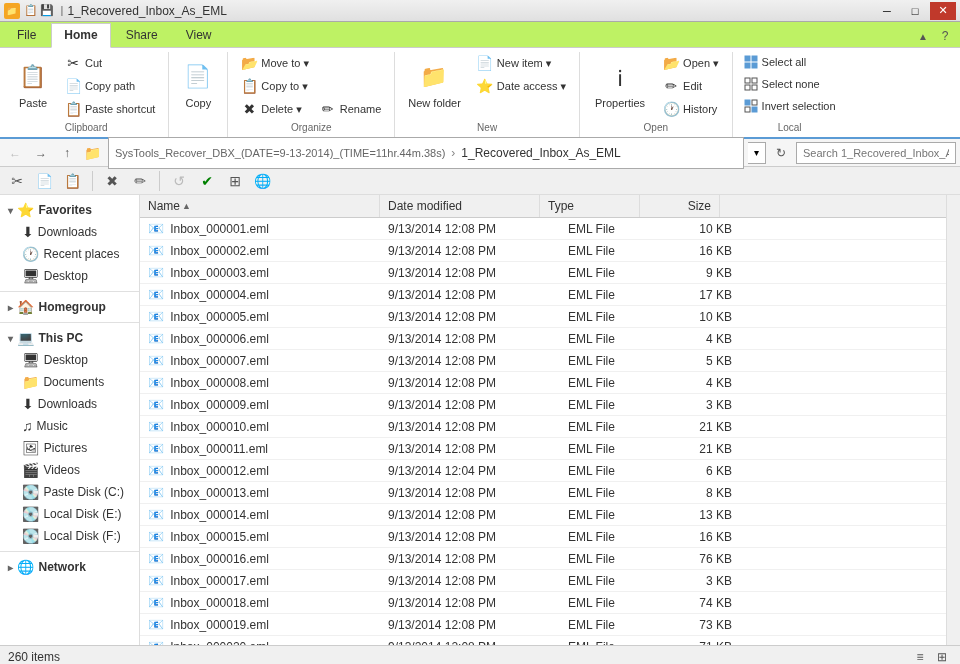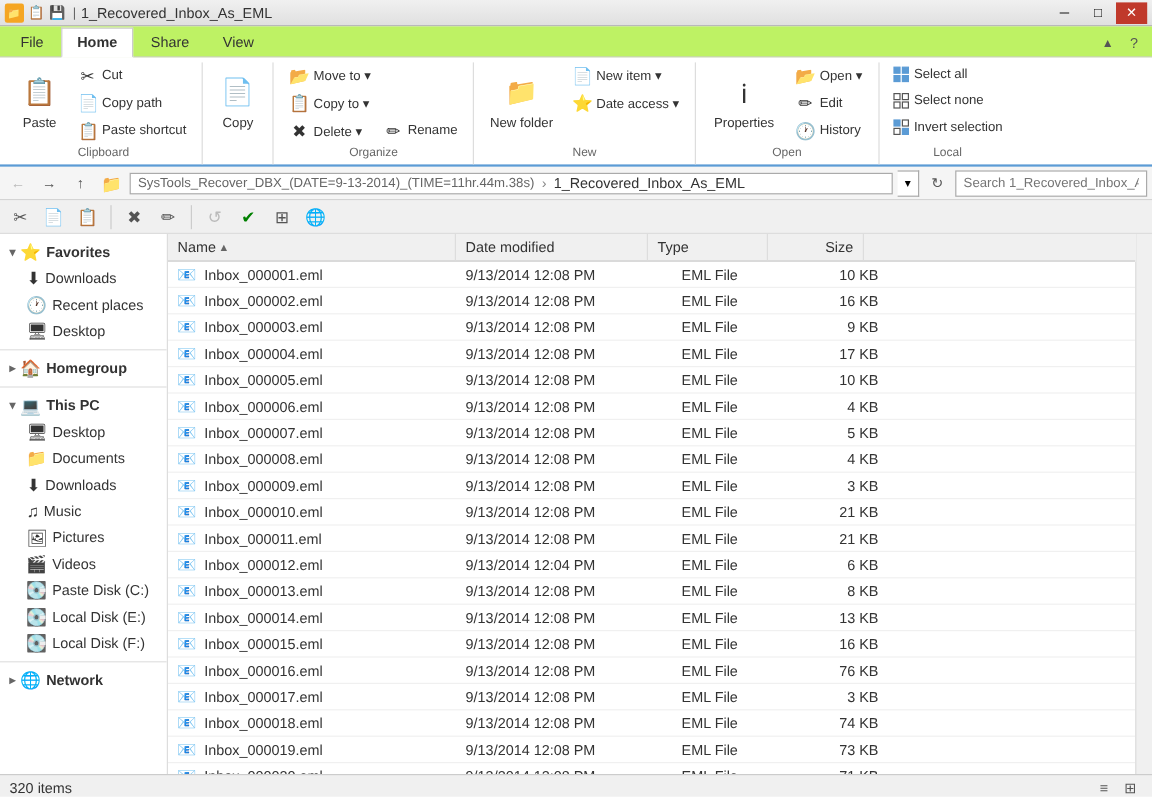--- a/index.html
+++ b/index.html
@@ -169,21 +169,21 @@
       justify-content: center;
       cursor: pointer;
       border: 1px solid transparent;
       border-radius: 2px;
       font-size: 12px;
       color: #555;
     }
     .nav-btn.disabled { color: #bbb; cursor: default; }
     .address-path {
       flex: 1;
-      height: 18px;
+      height: 32px;
       background: #fff;
       border: 1px solid #aaa;
       display: flex;
       align-items: center;
       padding: 0 6px;
       font-size: 12px;
       color: #333;
       gap: 4px;
     }
     .path-sep { color: #888; margin: 0 2px; }
@@ -847,18 +847,18 @@
     <div class="file-cell file-cell-type">EML File</div>
     <div class="file-cell file-cell-size">71 KB</div>
   </div>
       </div>
   </div>
 
   <div class="scrollbar-area"></div>
 </div>
 
 <div class="status-bar">
-  <span class="status-text">320 items</span>
+  <span class="status-text">260 items</span>
   <div class="status-view-btns">
     <div class="view-btn">≡</div>
     <div class="view-btn">⊞</div>
   </div>
 </div>
 
 </body></html>

